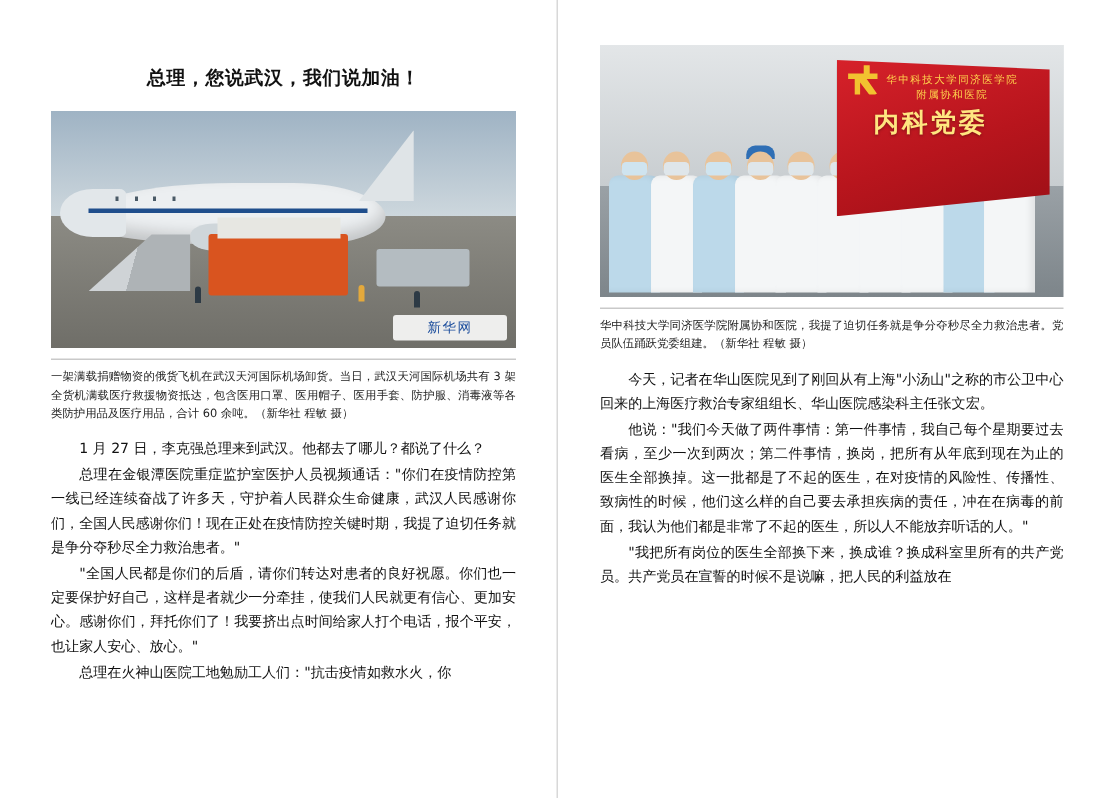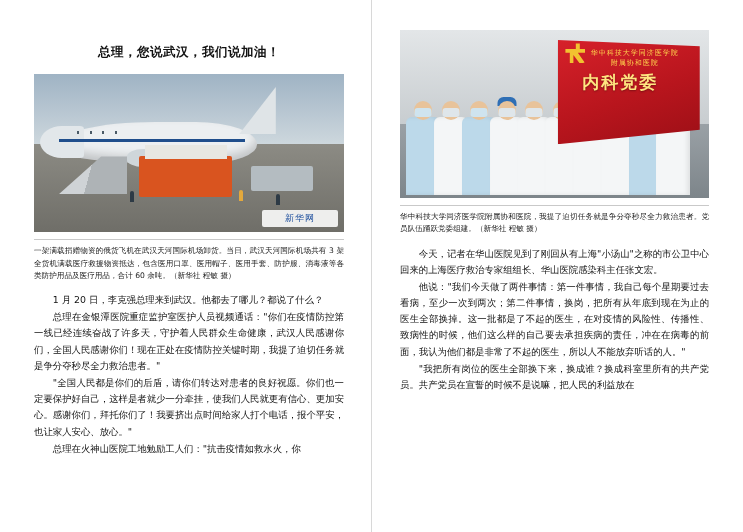--- a/index.html
+++ b/index.html
@@ -254,21 +254,21 @@
       <div class="plane-truck"></div>
       <div class="plane-person" style="left:31%; top:74%"></div>
       <div class="plane-person hi" style="left:66%; top:73%"></div>
       <div class="plane-person" style="left:78%; top:76%"></div>
       <div class="watermark">新华网</div>
     </div>
 
     <div class="caption">一架满载捐赠物资的俄货飞机在武汉天河国际机场卸货。当日，武汉天河国际机场共有 3 架全货机满载医疗救援物资抵达，包含医用口罩、医用帽子、医用手套、防护服、消毒液等各类防护用品及医疗用品，合计 60 余吨。（新华社 程敏 摄）</div>
 
     <div class="body-text">
-      <p>1 月 20 日，李克强总理来到武汉。他都去了哪儿？都说了什么？</p>
+      <p>1 月 27 日，李克强总理来到武汉。他都去了哪儿？都说了什么？</p>
       <p>总理在金银潭医院重症监护室医护人员视频通话："你们在疫情防控第一线已经连续奋战了许多天，守护着人民群众生命健康，武汉人民感谢你们，全国人民感谢你们！现在正处在疫情防控关键时期，我提了迫切任务就是争分夺秒尽全力救治患者。"</p>
       <p>"全国人民都是你们的后盾，请你们转达对患者的良好祝愿。你们也一定要保护好自己，这样是者就少一分牵挂，使我们人民就更有信心、更加安心。感谢你们，拜托你们了！我要挤出点时间给家人打个电话，报个平安，也让家人安心、放心。"</p>
       <p>总理在火神山医院工地勉励工人们："抗击疫情如救水火，你</p>
     </div>
 
   </div>
 
   <div class="gutter"></div>
 
   <div class="page page-right">

